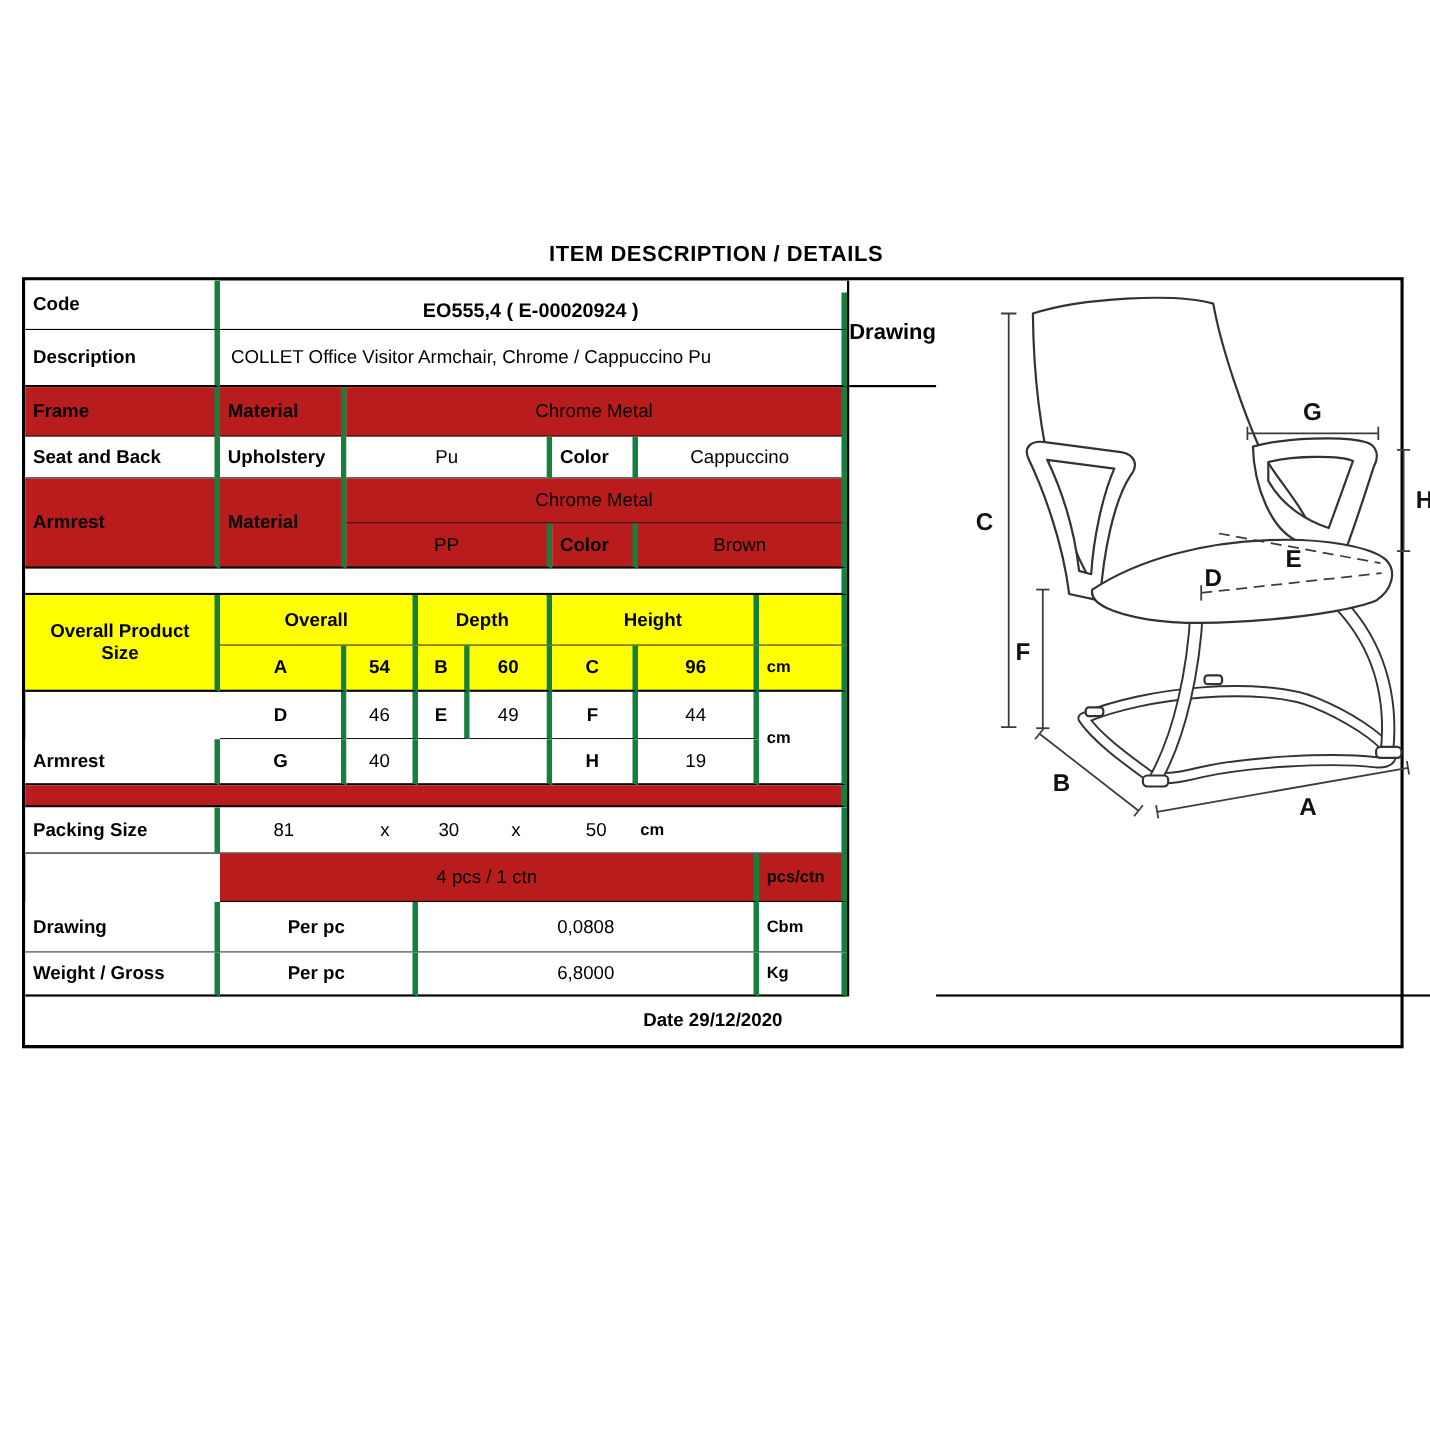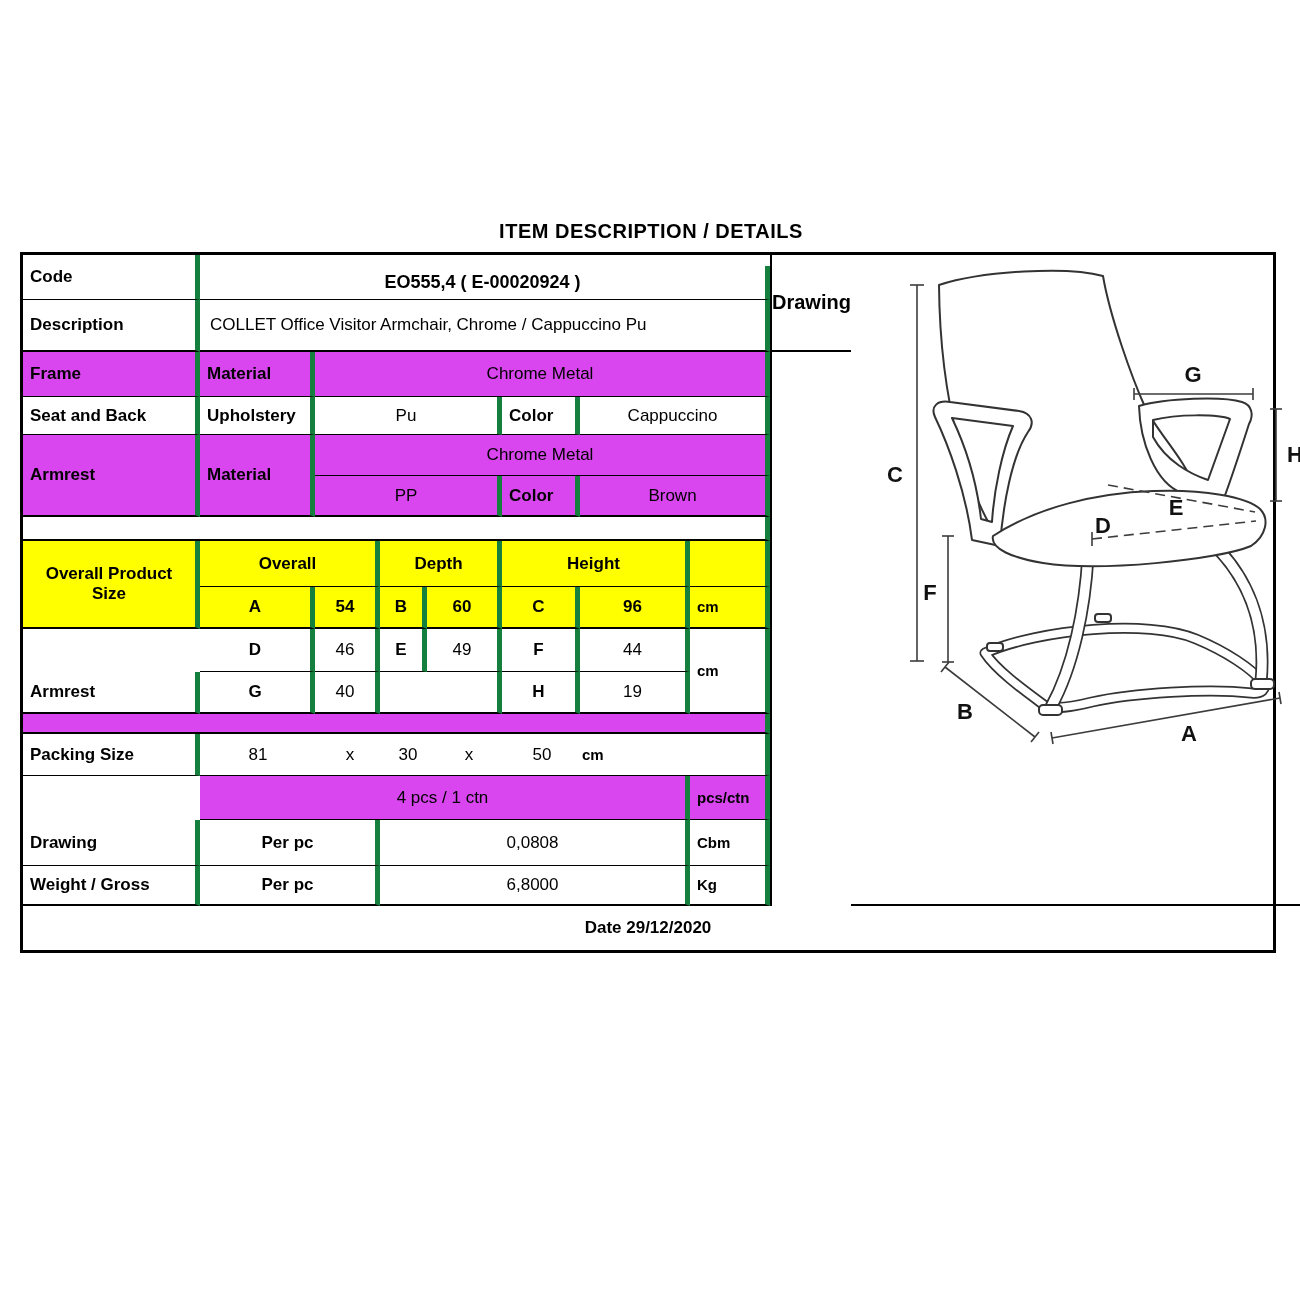--- a/index.html
+++ b/index.html
@@ -26,21 +26,21 @@
   }
   .cell {
     border-right:5px solid #15803d; border-bottom:1px solid #000;
     display:flex; align-items:center; font-size:17px; line-height:1.15;
     overflow:hidden; position:relative; background:#fff;
   }
   .b { font-weight:bold; }
   .c { justify-content:center; text-align:center; }
   .l { padding-left:7px; }
   .small { font-size:15px; }
-  .gray { background:#d946ef; }
+  .gray { background:#b91c1c; }
   .yellow { background:#ffff00; }
   .thick { border-bottom-width:2px; }
   .fs18 { font-size:18px;margin-top:11px; }
   .packval span { position:absolute; top:50%; transform:translate(-50%,-50%); }
   .packval .unit { transform:translateY(-50%); }
   .rpanel {
     grid-area:1/2/2/3; border-left:2px solid #000; display:flex; flex-direction:row; background:#fff;text-align:right;
   }
   .drawing-header {
     height:97px; border-bottom:2px solid #000; display:flex;

